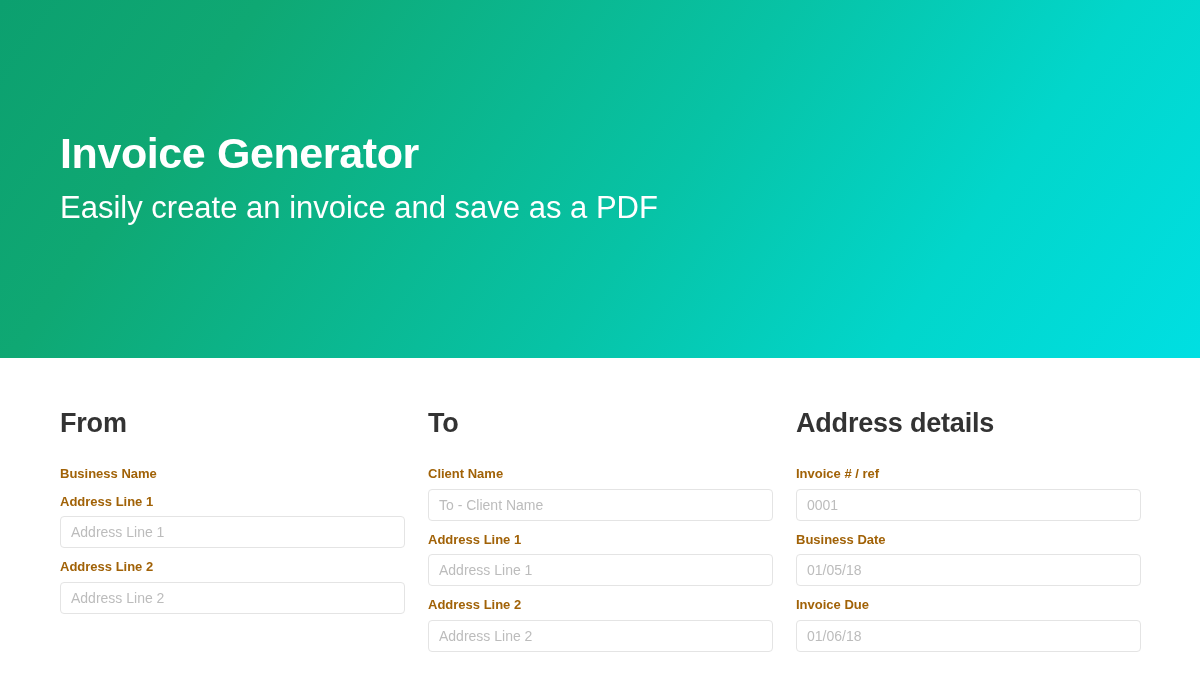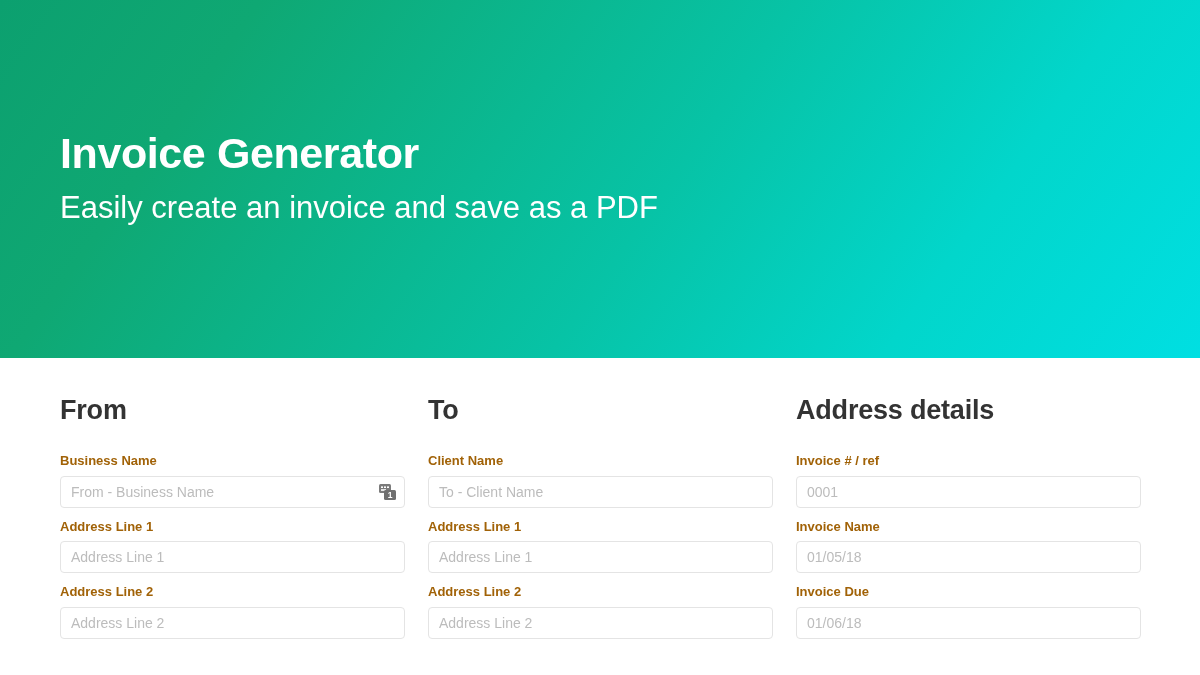--- a/index.html
+++ b/index.html
@@ -69,21 +69,21 @@
     position: absolute;
     top: 358px;
     left: 0;
     width: 1200px;
     height: 317px;
     background: #ffffff;
   }
 
   .columns {
     position: absolute;
-    top: 38px;
+    top: 51px;
     left: 60px;
     width: 1080px;
     display: flex;
     gap: 23px;
   }
 
   .column {
     width: 345px;
     flex: 0 0 345px;
   }
@@ -164,32 +164,20 @@
       <div class="hero-subtitle">Easily create an invoice and save as a PDF</div>
     </div>
   </div>
 
   <div class="form-area">
     <div class="columns" id="columns-root">
         <div class="column">
           <div class="column-heading">From</div>
           <div class="field">
             <label class="field-label">Business Name</label>
-            <div class="input-wrap">
-              <input type="text" class="text-input" placeholder="From - Business Name" style="">
-              <span class="autofill-badge"><svg width="17" height="16" viewBox="0 0 17 16" xmlns="http://www.w3.org/2000/svg">
-                  <rect x="0" y="0" width="12" height="9" rx="1.5" fill="#7b7b7b"></rect>
-                  <rect x="2" y="2.4" width="2" height="1.6" fill="#ffffff"></rect>
-                  <rect x="5" y="2.4" width="2" height="1.6" fill="#ffffff"></rect>
-                  <rect x="8" y="2.4" width="2" height="1.6" fill="#ffffff"></rect>
-                  <rect x="2" y="5.2" width="5" height="1.6" fill="#ffffff"></rect>
-                  <rect x="5" y="6" width="12" height="10" rx="1.5" fill="#6f6f6f"></rect>
-                  <text x="11" y="14" font-family="Liberation Sans, sans-serif" font-size="8.5" font-weight="bold" fill="#ffffff" text-anchor="middle">1</text>
-                </svg></span>
-            </div>
           </div>
           <div class="field">
             <label class="field-label">Address Line 1</label>
             <div class="input-wrap">
               <input type="text" class="text-input" placeholder="Address Line 1" style="">
             </div>
           </div>
           <div class="field">
             <label class="field-label">Address Line 2</label>
             <div class="input-wrap">
@@ -220,21 +208,21 @@
         </div>
         <div class="column">
           <div class="column-heading">Address details</div>
           <div class="field">
             <label class="field-label">Invoice # / ref</label>
             <div class="input-wrap">
               <input type="text" class="text-input" placeholder="0001" style="">
             </div>
           </div>
           <div class="field">
-            <label class="field-label">Invoice Name</label>
+            <label class="field-label">Business Date</label>
             <div class="input-wrap">
               <input type="text" class="text-input" placeholder="01/05/18" style="">
             </div>
           </div>
           <div class="field">
             <label class="field-label">Invoice Due</label>
             <div class="input-wrap">
               <input type="text" class="text-input" placeholder="01/06/18" style="">
             </div>
           </div>

